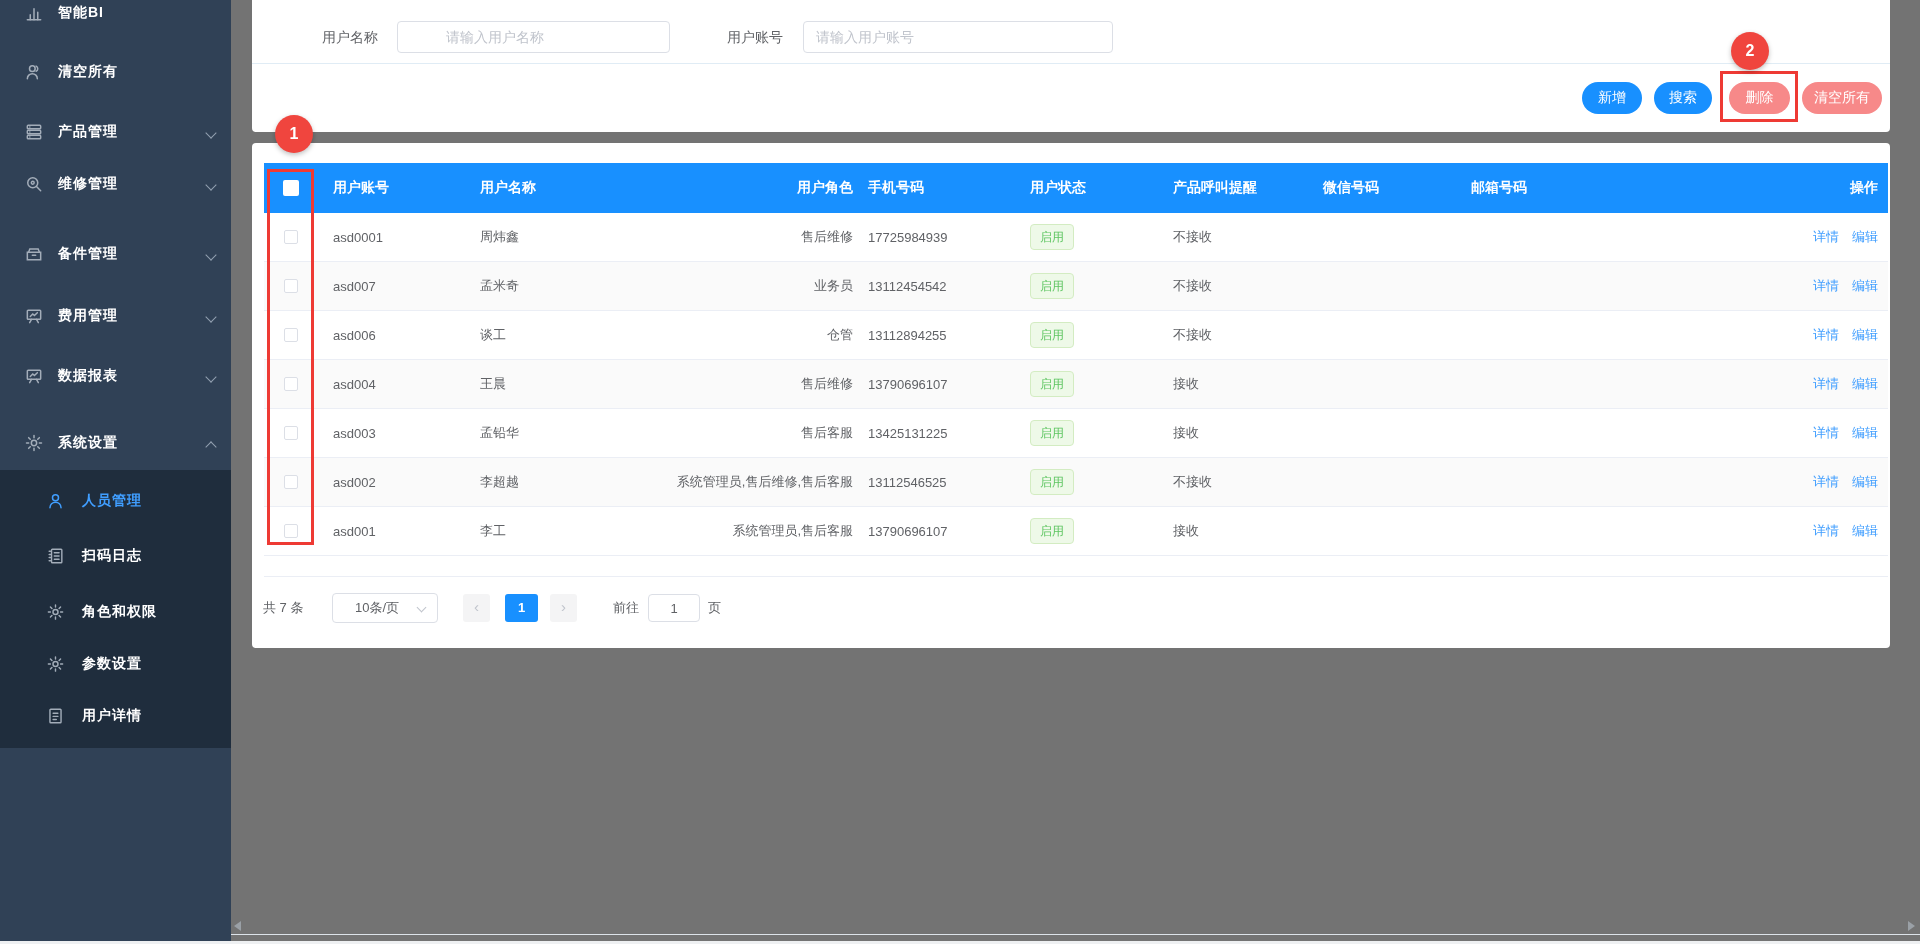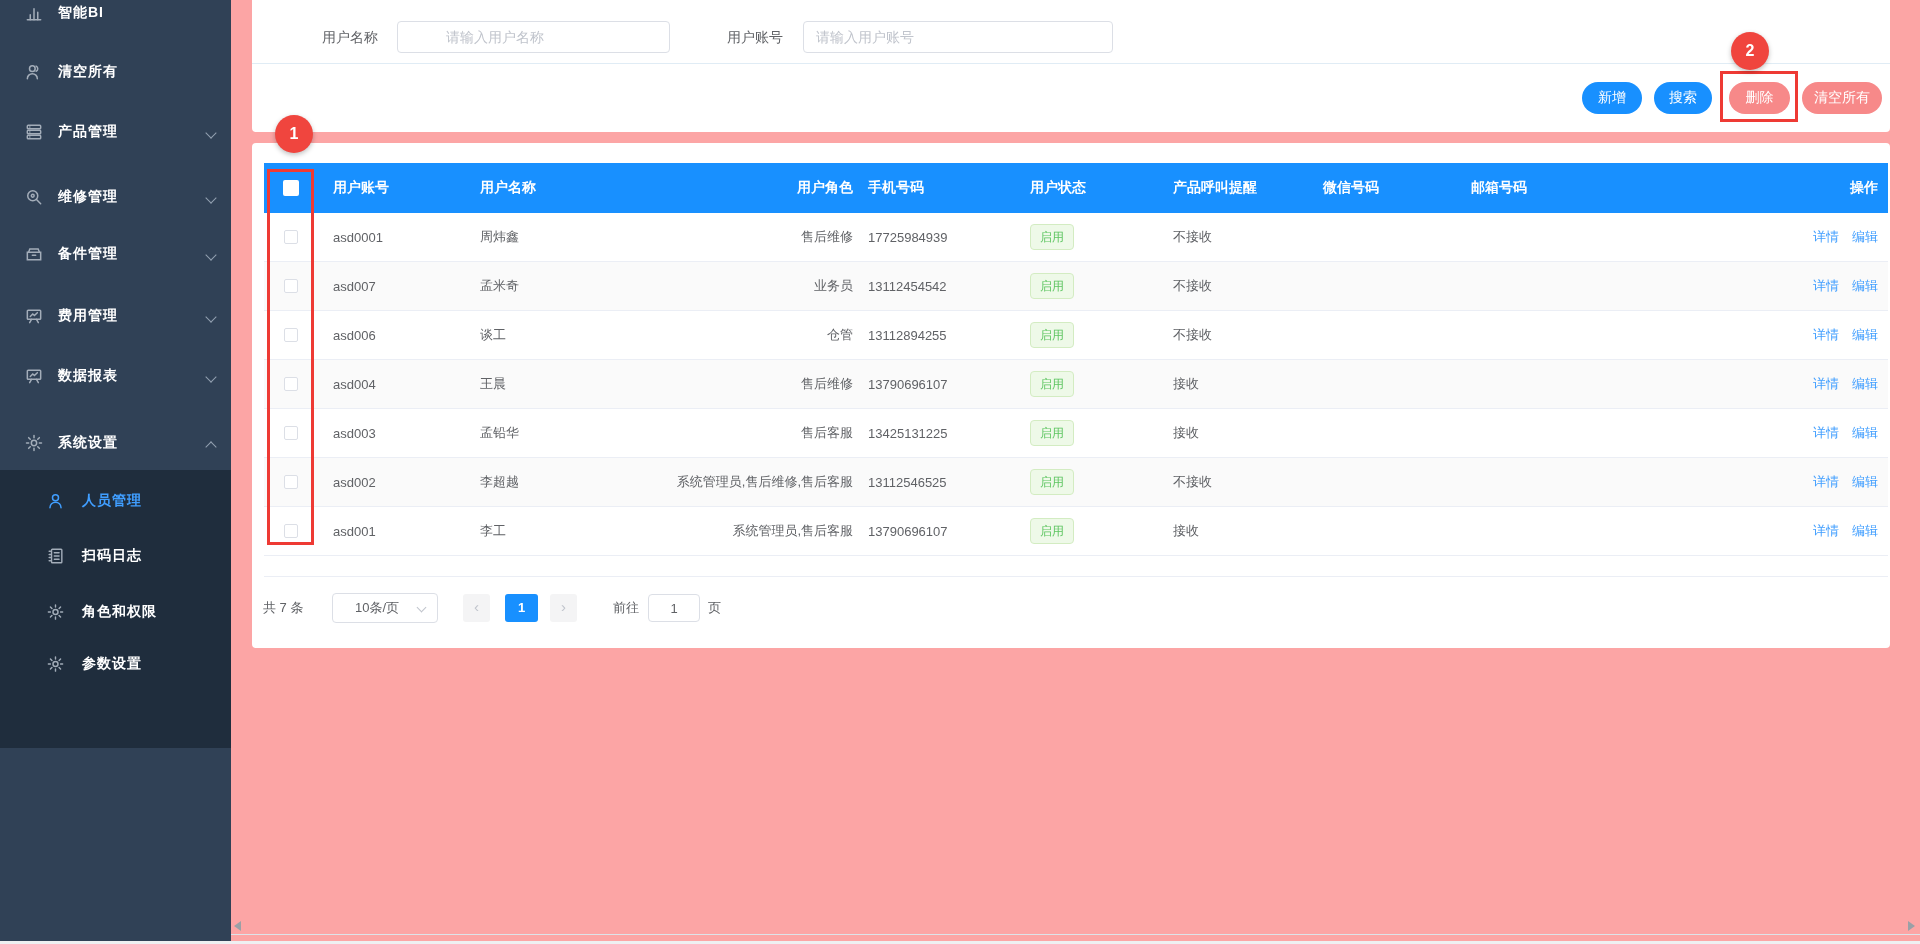--- a/index.html
+++ b/index.html
@@ -1,17 +1,17 @@
 <!DOCTYPE html>
 <html><head>
 <meta charset="utf-8">
 <style>
   * { margin:0; padding:0; box-sizing:border-box; }
   body { font-family:"Liberation Sans","DejaVu Sans",sans-serif; background:#e5e7ea; }
-  .screen { position:relative; width:1920px; height:944px; background:#fca5a5; overflow:hidden; }
+  .screen { position:relative; width:1920px; height:944px; background:#737373; overflow:hidden; }
 
   
   .sidebar { position:absolute; left:0; top:0; width:231px; height:941px; background:#304156; }
   .submenu-bg { position:absolute; left:0; top:470px; width:231px; height:278px; background:#1f2d3d; }
   .nav-item { position:absolute; left:0; width:231px; height:40px; display:flex; align-items:center; cursor:pointer; }
   .nav-item .ico { position:absolute; left:24px; top:50%; transform:translateY(-50%); width:20px; height:20px; color:#a3adb9; }
   .nav-item .lbl { position:absolute; left:58px; color:#ffffff; font-size:14px; font-weight:700; letter-spacing:1px; }
   .nav-item .chev { position:absolute; right:16px; top:17px; width:8px; height:8px; border-right:1.6px solid #93a1b1; border-bottom:1.6px solid #93a1b1; transform:rotate(45deg); }
   .nav-item .chev.up { transform:rotate(-135deg); top:20px; }
   .sub-item { position:absolute; left:0; width:243px; height:40px; cursor:pointer; }
@@ -118,21 +118,21 @@
           <svg viewBox="0 0 24 24" fill="none" stroke="currentColor" stroke-width="1.8" stroke-linecap="round">
             <rect x="4" y="4" width="16" height="4.2" rx="1"></rect>
             <rect x="4" y="10" width="16" height="4.2" rx="1"></rect>
             <rect x="4" y="16" width="16" height="4.2" rx="1"></rect>
             <path d="M7 6.1h.01M7 12.1h.01M7 18.1h.01"></path>
           </svg>
         </span>
       <span class="lbl">产品管理</span>
       <span class="chev"></span>
     </div>
-    <div class="nav-item" style="top:177px">
+    <div class="nav-item" style="top:164px">
       <span class="ico">
           <svg viewBox="0 0 24 24" fill="none" stroke="currentColor" stroke-width="1.8" stroke-linecap="round">
             <circle cx="10.5" cy="10.5" r="6"></circle>
             <path d="M15 15l5 5"></path>
             <circle cx="10.5" cy="10.5" r="1.7"></circle>
           </svg>
         </span>
       <span class="lbl">维修管理</span>
       <span class="chev"></span>
     </div>
@@ -209,20 +209,29 @@
       <span class="lbl">角色和权限</span>
     </div>
     <div class="sub-item" style="top:644px">
       <span class="ico">
           <svg viewBox="0 0 24 24" fill="none" stroke="currentColor" stroke-width="1.8" stroke-linecap="round">
             <circle cx="12" cy="12" r="3.2"></circle>
             <path d="M12 3v2.6M12 18.4V21M3 12h2.6M18.4 12H21M5.6 5.6l1.9 1.9M16.5 16.5l1.9 1.9M18.4 5.6l-1.9 1.9M7.5 16.5l-1.9 1.9"></path>
           </svg>
         </span>
       <span class="lbl">参数设置</span>
+    </div>
+    <div class="sub-item" style="top:696px">
+      <span class="ico">
+          <svg viewBox="0 0 24 24" fill="none" stroke="currentColor" stroke-width="1.8" stroke-linecap="round">
+            <rect x="5" y="3.5" width="14" height="17" rx="1"></rect>
+            <path d="M9 8.5h6M9 12.5h6M9 16.5h4"></path>
+          </svg>
+        </span>
+      <span class="lbl">用户详情</span>
     </div>
   </div>
 
   <div class="card card-filter">
     <span class="f-label" style="left:70px">用户名称</span>
     <input class="f-input" style="left: 145px; width: 273px; padding-left: 48px;" placeholder="请输入用户名称">
     <span class="f-label" style="left:475px">用户账号</span>
     <input class="f-input" style="left: 551px; width: 310px;" placeholder="请输入用户账号">
     <div class="divider"></div>
     <button class="btn btn-primary" style="left:1330px; width:60px">新增</button>

